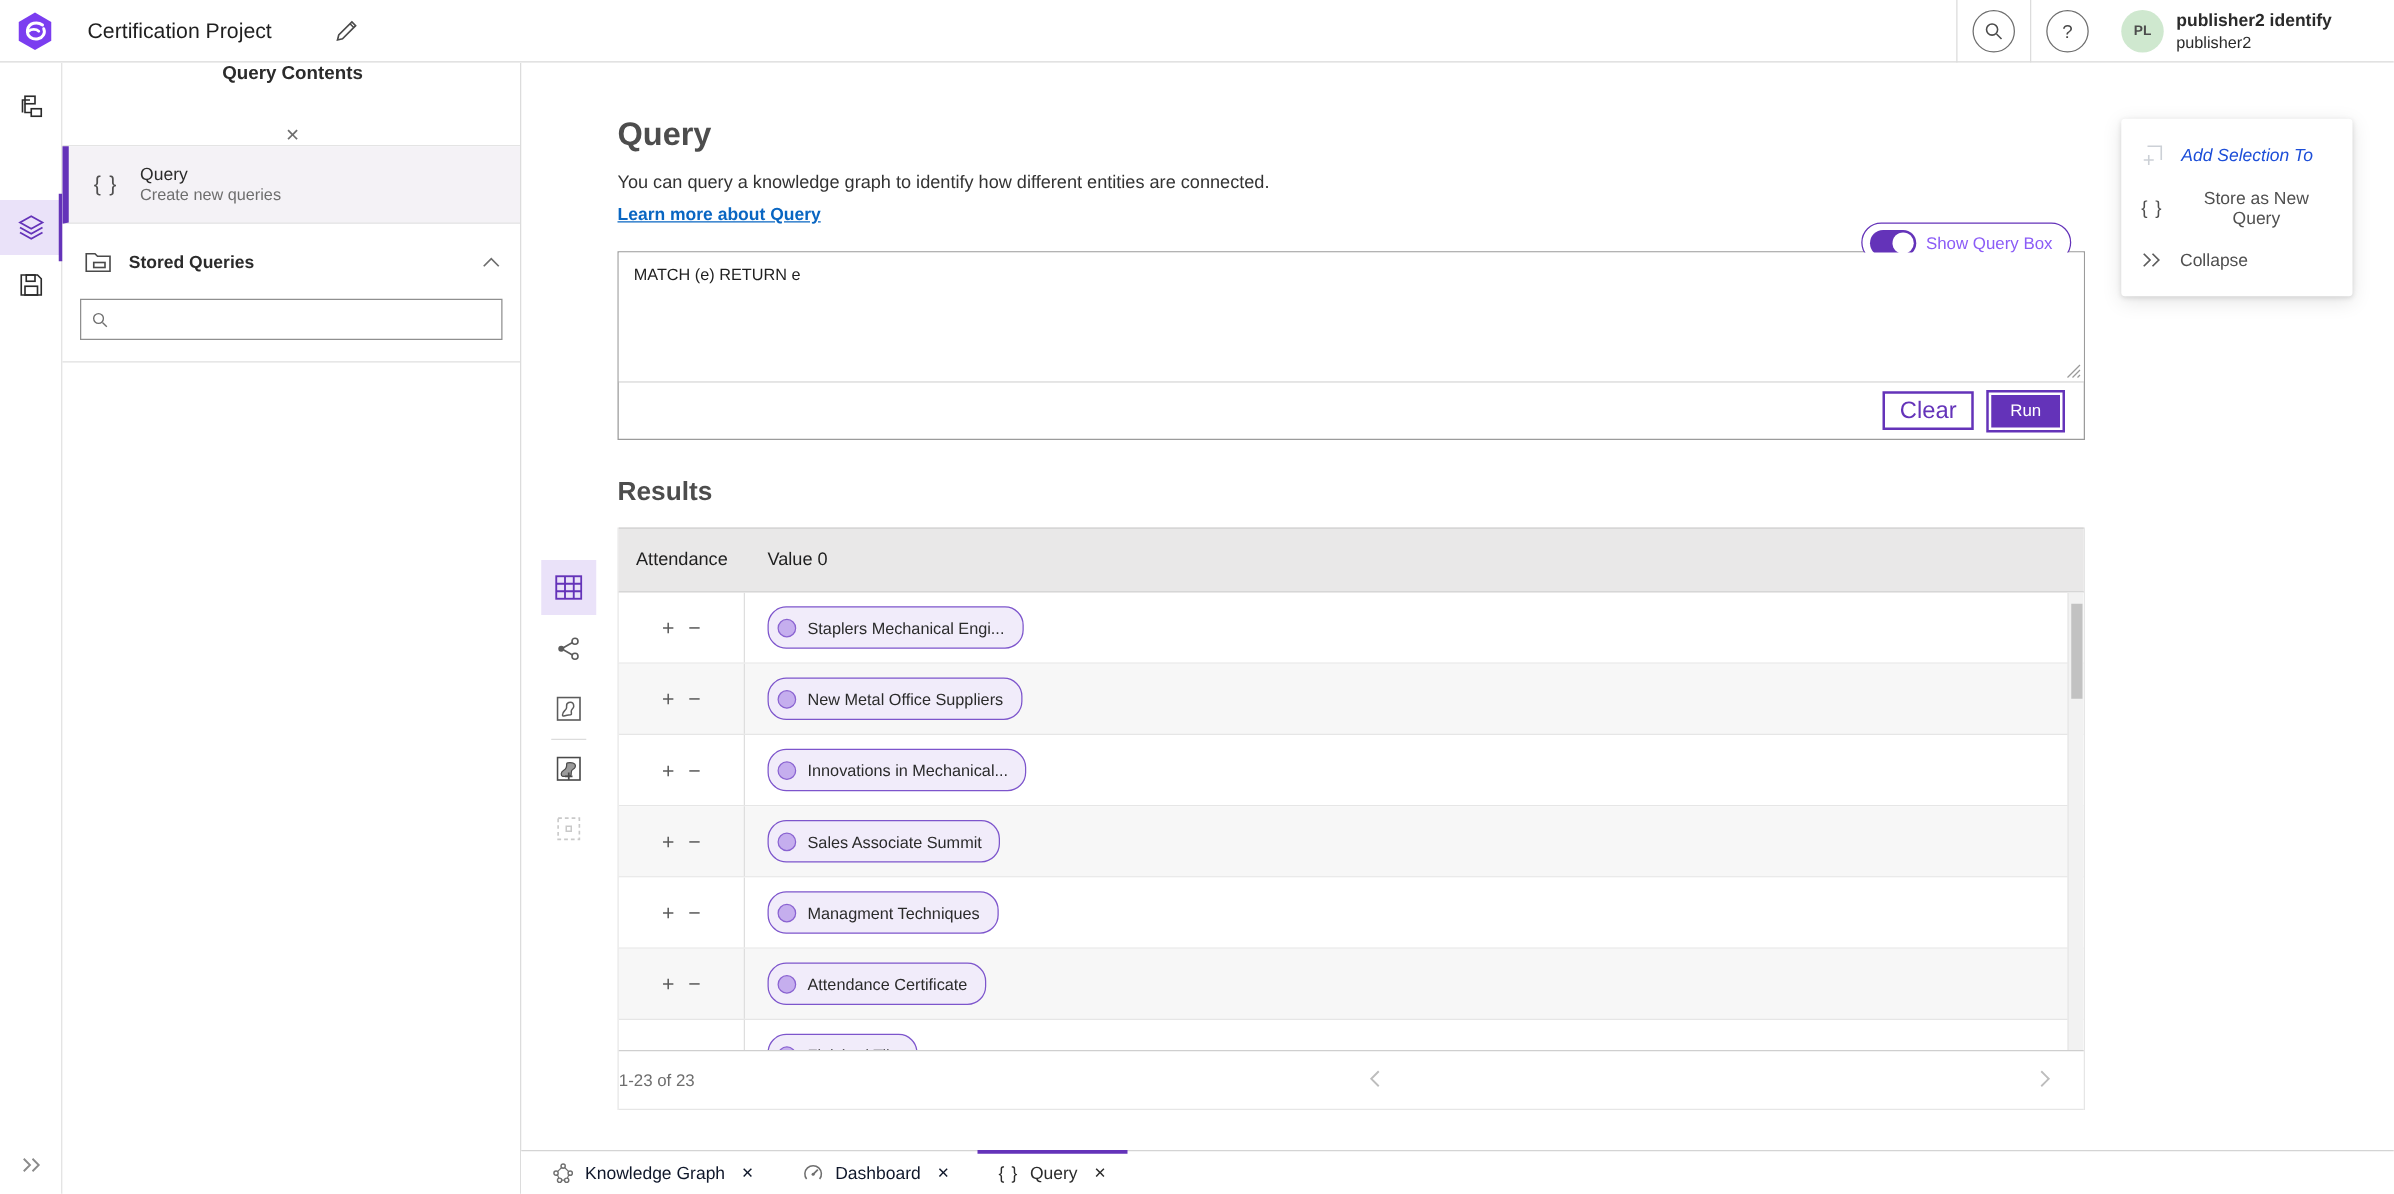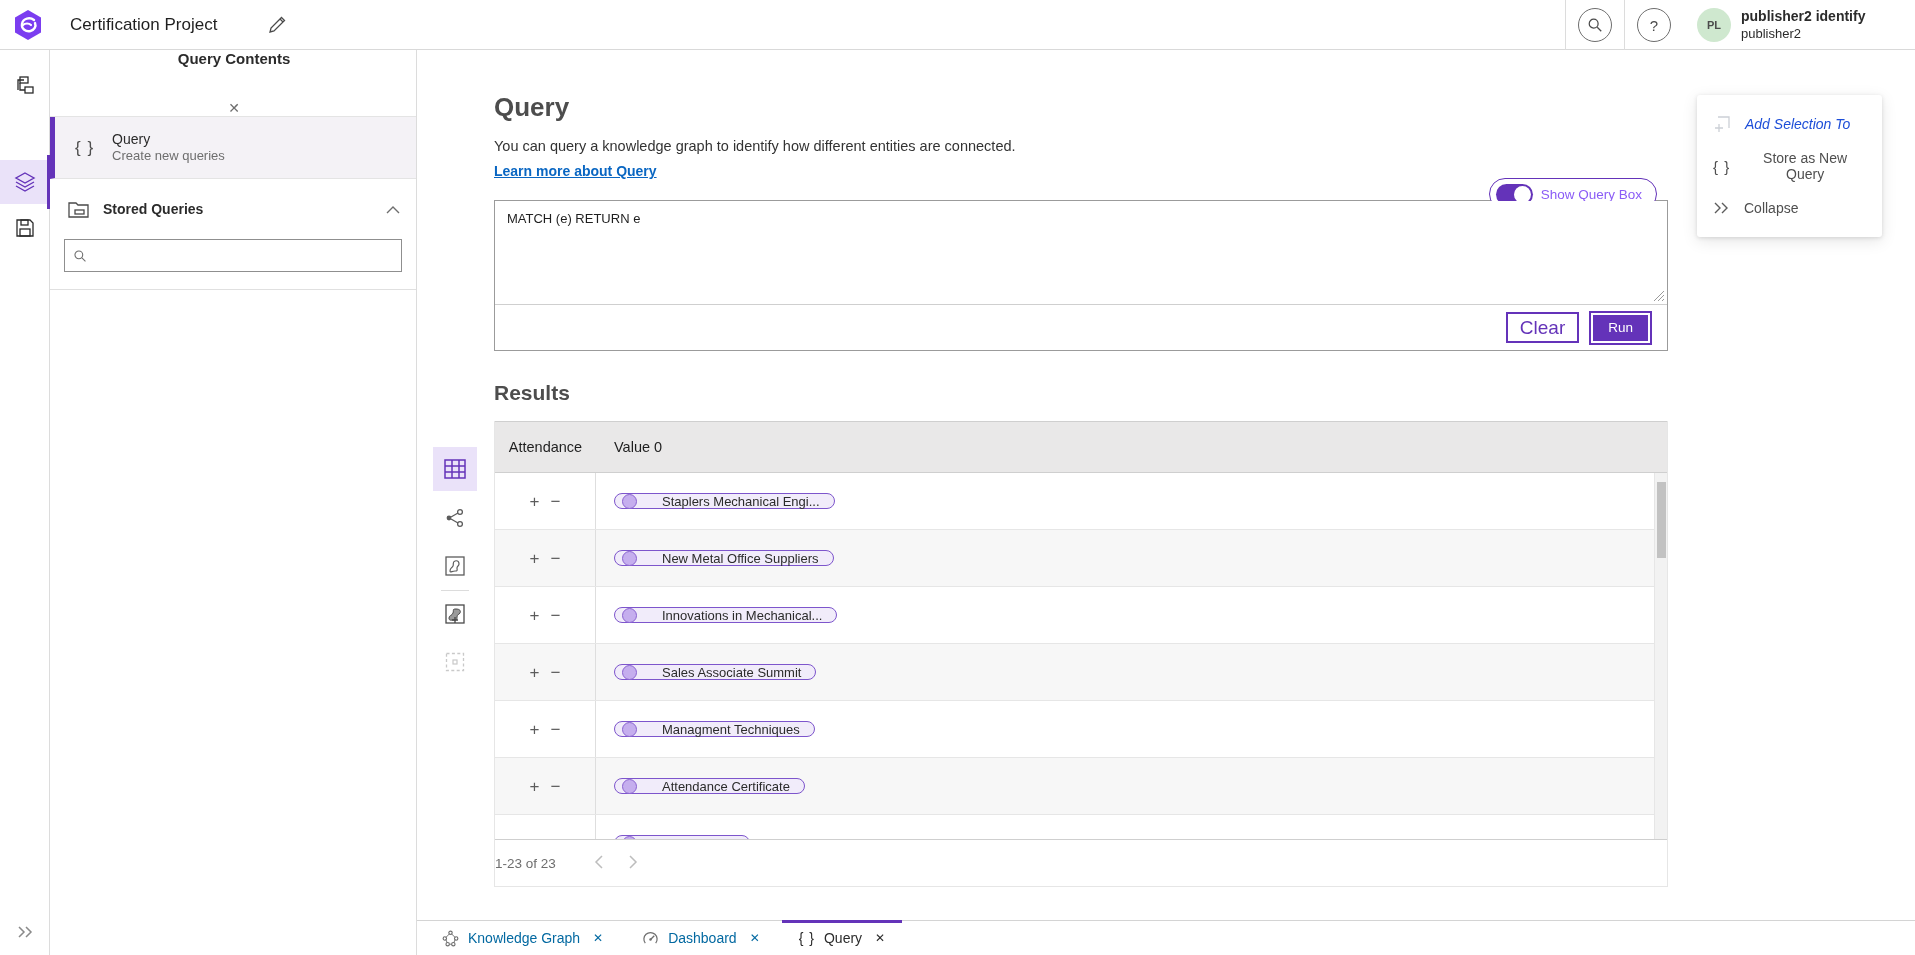--- a/index.html
+++ b/index.html
@@ -109,50 +109,50 @@
   .col-val { padding-left:18px; }
   .tbody { position:relative; height:367px; overflow:hidden; border-bottom:1px solid #cfcfcf; }
   .trow { height:57px; display:flex; align-items:stretch; border-bottom:1px solid #e6e6e6;
           background:#fff; }
   .trow.alt { background:#f7f7f7; }
   .sel-cell { width:101px; border-right:1px solid #dedede; display:flex; align-items:center;
           justify-content:center; gap:11px; }
   .rowbtn { background:none; border:none; font-size:17px; color:#5c5c5c; cursor:pointer;
           line-height:1; font-family:"Liberation Sans", sans-serif; }
   .val-cell { flex:1; display:flex; align-items:center; padding-left:18px; }
-  .pill { display:inline-flex; align-items:center; gap:25px; height:16px; padding:0 14px 0 7px;
+  .pill { display:inline-flex; align-items:center; gap:9px; height:34px; padding:0 14px 0 7px;
           border:1px solid #7d55cc; border-radius:15px; background:#f1ecfa; font-size:13px;
           color:#2b2b2b; cursor:pointer; white-space:nowrap; }
   .pill-dot { width:15px; height:15px; border-radius:50%; background:#c5aeee;
           border:1px solid #8a63d1; }
   .vscroll { position:absolute; right:0; top:0; bottom:0; width:13px; background:#f2f2f2;
           border-left:1px solid #e6e6e6; }
   .vscroll-thumb { position:absolute; left:2px; top:9px; width:9px; height:76px;
           background:#c2c2c2; cursor:grab; }
-  .tfoot { height:47px; display:flex; align-items:center; justify-content:flex-start;
+  .tfoot { height:47px; display:flex; align-items:center; justify-content:space-between;
           border-bottom:1px solid #e6e6e6; font-size:13.5px; color:#6e6e6e; }
   .page-text { margin-right:38px; }
   .page-btn { background:none; border:none; cursor:pointer; margin-right:26px; padding:0; }
 
   
   .context-menu { position:absolute; top:45px; right:33px; width:185px; background:#fff;
           border-radius:3px; box-shadow:0 1px 4px rgba(0,0,0,.12), 0 4px 16px rgba(0,0,0,.10);
           padding:8px 0; z-index:25; }
   .menu-item { height:42px; display:flex; align-items:center; gap:14px; padding:0 16px;
           font-size:14px; color:#4f4f4f; cursor:pointer; background:none; border:none;
           width:100%; font-family:"Liberation Sans", sans-serif; }
   .menu-item.disabled { color:#1d4ed8; cursor:default;font-style:italic; }
   .menu-item .braces-glyph { font-size:15px; }
 
   
   .tabbar { position:fixed; left:417px; right:0; bottom:0; height:35px; background:#fff;
           border-top:1px solid #d4d4d4; display:flex; align-items:stretch; z-index:20;
           padding-left:8px; }
   .tab { position:relative; display:flex; align-items:center; gap:9px; padding:0 17px;
-          color:#0369a1; font-size:14px; cursor:pointer; margin-right:5px; }
+          color:#0f172a; font-size:14px; cursor:pointer; margin-right:5px; }
   .tab .tab-close { background:none; border:none; color:inherit; font-size:12px;
           cursor:pointer; padding:0; margin-left:4px; }
   .tab.active { color:#2b2b2b; }
   .tab.active::before { content:""; position:absolute; top:-1px; left:0; right:0; height:3px;
           background:#6433b9; }
   .tab.active .braces-glyph { color:#2b2b2b; font-size:14px; }
   .tab .braces-glyph { color:#6e6e6e; font-size:14px; }
 </style>
 </head>
 <body>

